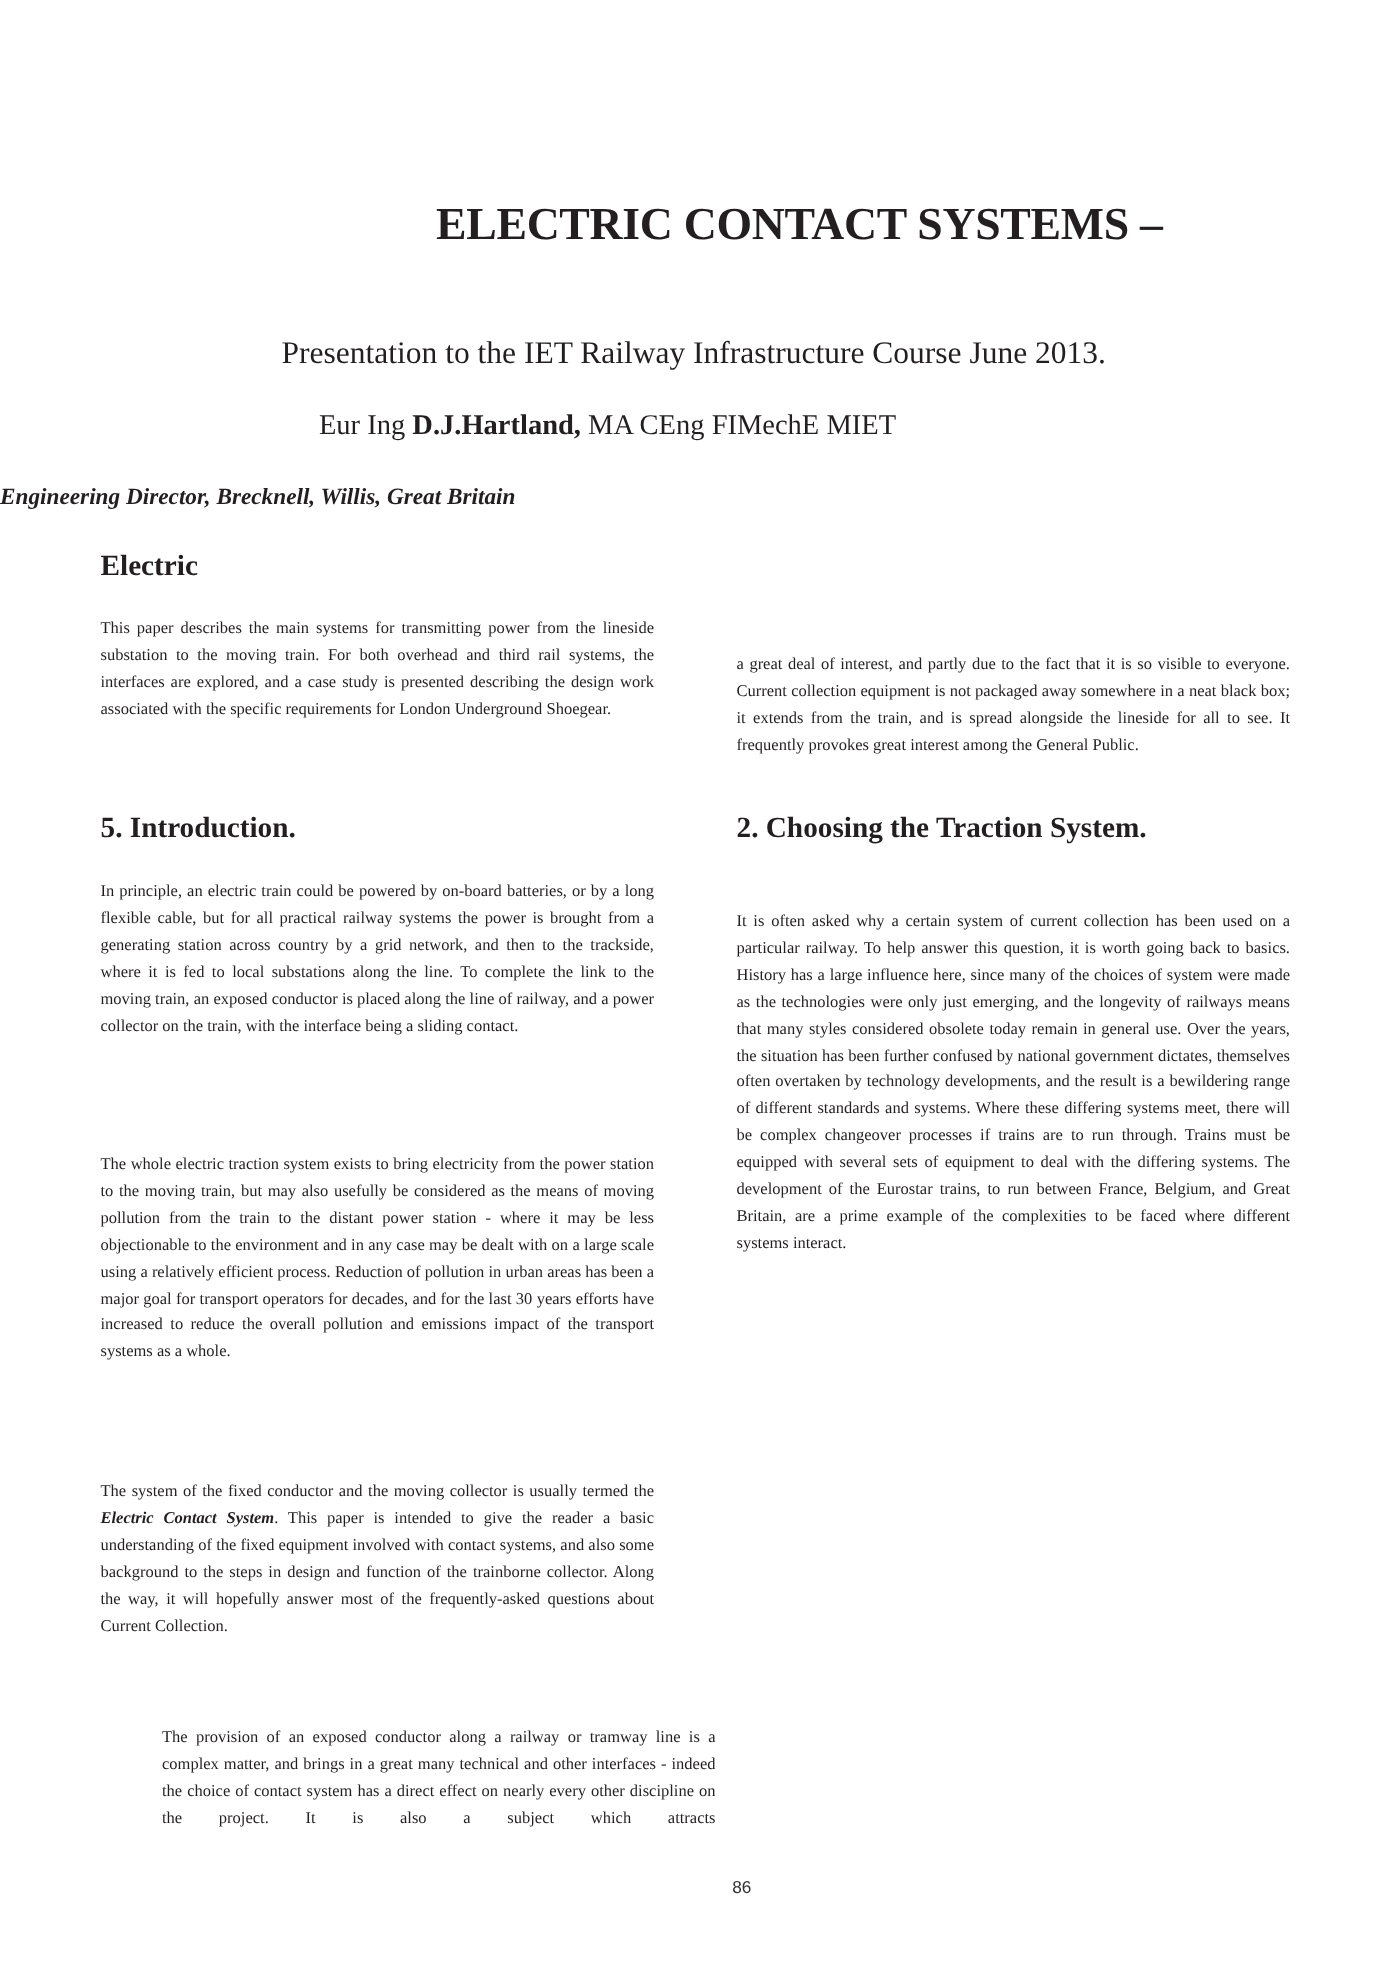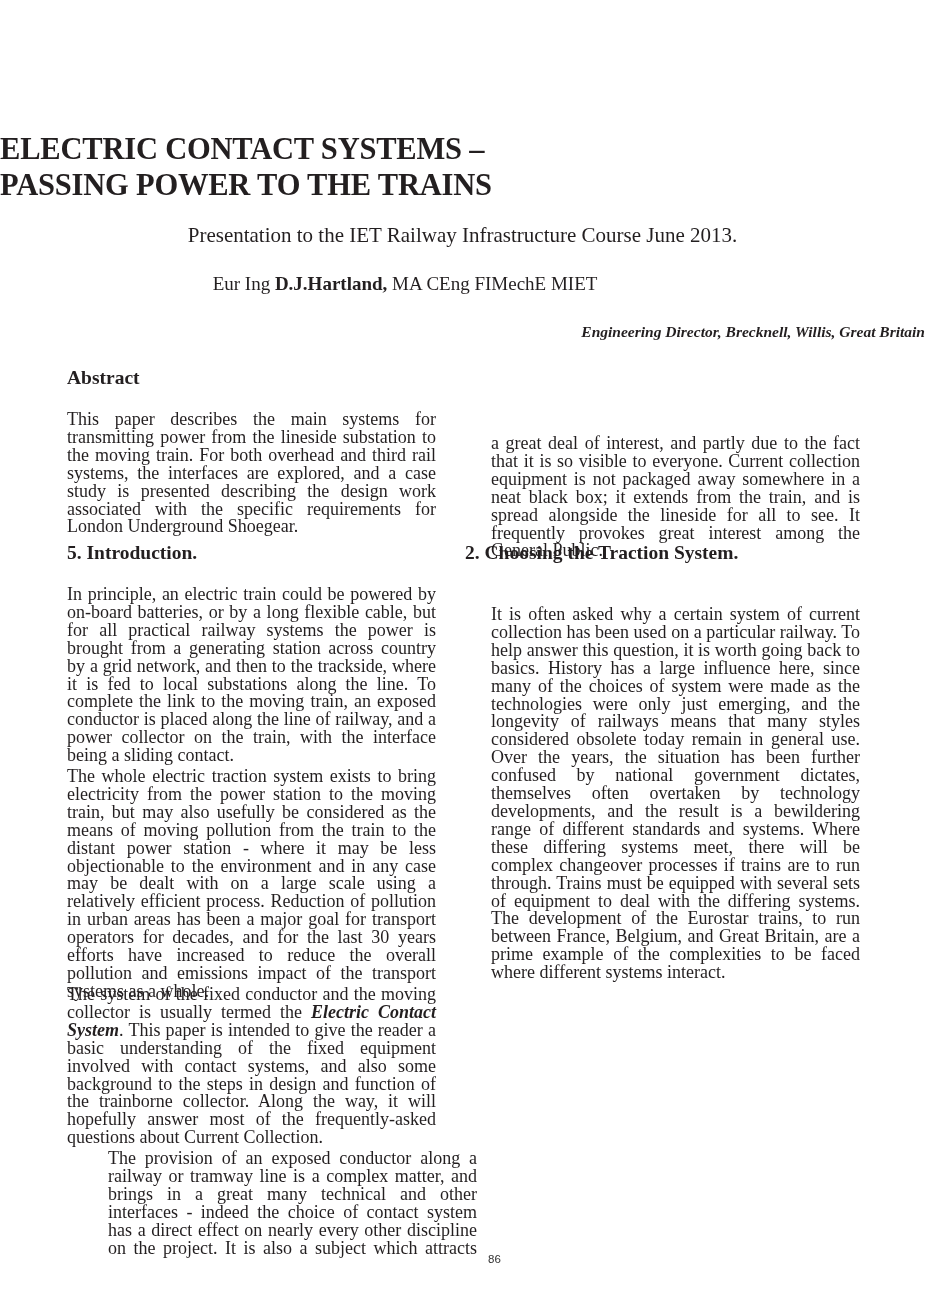--- a/index.html
+++ b/index.html
@@ -1,76 +1,75 @@
 <!DOCTYPE html>
 <html><head>
 <meta charset="utf-8">
 <style>
   html, body { margin: 0; padding: 0; background: #ffffff; }
   body {
     width: 925px; height: 1309px; position: relative; overflow: hidden;
     font-family: "Liberation Serif", "DejaVu Serif", serif; color: #231f20;
   }
   .title {
-    position: absolute; left: 0; width: 775px; top: 131px; text-align: left;
+    position: absolute; left: 0; width: 775px; top: 131px; text-align: right;
     font-weight: bold; font-size: 30.5px; line-height: 36px; letter-spacing: -0.2px;
   }
   .subtitle {
     position: absolute; left: 0; width: 925px; top: 223px; text-align: center;
     font-size: 21px; line-height: 24px;
   }
   .author {
     position: absolute; left: 0; width: 810px; top: 272px; text-align: center;
     font-size: 19px; line-height: 24px;
   }
   .author b { font-weight: bold; }
   .affil {
-    position: absolute; left: 0; width: 925px; top: 322px; text-align: right;
+    position: absolute; left: 0; width: 925px; top: 322px; text-align: left;
     font-size: 15.5px; line-height: 20px; font-style: italic; font-weight: bold;
   }
   .heading {
     position: absolute; font-weight: bold; font-size: 19.5px; line-height: 24px;
   }
   .para {
-    position: absolute; font-size: 18px; line-height: 17.9px; text-align: justify;
+    position: absolute; font-size: 11px; line-height: 17.9px; text-align: justify;
     margin: 0; hyphens: none;
   }
   .col-l { left: 67px; width: 369px; }
   .col-r { left: 491px; width: 369px; margin-top: 24px; }
   .para em { font-weight: bold; }
   .pagenum {
     position: absolute; left: 0; width: 925px; top: 1253px; text-align: center;
     font-family: "Liberation Sans", "DejaVu Sans", sans-serif; font-size: 11.5px; color: #333; padding-left: 32px;
   }
 </style>
 </head>
 <body>
 
 <div>
   <div class="title">
     <div>ELECTRIC CONTACT SYSTEMS –</div>
-    <div>PASSING POWER TO THE TRAINS</div>
   </div>
 </div>
 
 <div class="subtitle">Presentation to the IET Railway Infrastructure Course June 2013.</div>
 
 <div class="author">
   <span>Eur Ing </span><b>D.J.Hartland,</b><span> MA CEng FIMechE MIET</span>
 </div>
 
 <div class="affil">Engineering Director,  Brecknell, Willis,  Great Britain</div>
 
-<div class="heading" style="left:67px; top:366px;">Abstract</div>
+<div class="heading" style="left:67px; top:366px;">Electric</div>
 <p class="para col-l" style="top:411px;">This paper describes the main systems for transmitting power from the lineside substation to the moving train. For both overhead and third rail systems, the interfaces are explored, and a case study is presented describing the design work associated with the specific requirements for London Underground Shoegear.</p>
 
 <div class="heading" style="left:67px; top:541px;">5.  Introduction.</div>
 <p class="para col-l" style="top:586px;">In principle, an electric train could be powered by on-board batteries, or by a long flexible cable, but for all practical railway systems the power is brought from a generating station across country by a grid network, and then to the trackside, where it is fed to local substations along the line. To complete the link to the moving train, an exposed conductor is placed along the line of railway, and a power collector on the train, with the interface being a sliding contact.</p>
 <p class="para col-l" style="top:768px;">The whole electric traction system exists to bring electricity from the power station to the moving train, but may also usefully be considered as the means of moving pollution from the train to the distant power station - where it may be less objectionable to the environment and in any case may be dealt with on a large scale using a relatively efficient process. Reduction of pollution in urban areas has been a major goal for transport operators for decades, and for the last 30 years efforts have increased to reduce the overall pollution and emissions impact of the transport systems as a whole.</p>
 <p class="para col-l" style="top:986px;"><span>The system of the fixed conductor and the moving collector is usually termed the </span><em>Electric Contact System</em><span>. This paper is intended to give the reader a basic understanding of the fixed equipment involved with contact systems, and also some background to the steps in design and function of the trainborne collector. Along the way, it will hopefully answer most of the frequently-asked questions about Current Collection.</span></p>
 <p class="para col-l" style="top:1150px; text-align-last: justify; margin-left: 41px;">The provision of an exposed conductor along a railway or tramway line is a complex matter, and brings in a great many technical and other interfaces - indeed the choice of contact system has a direct effect on nearly every other discipline on the project. It is also a subject which attracts</p>
 
 <p class="para col-r" style="top:411px;">a great deal of interest, and partly due to the fact that it is so visible to everyone. Current collection equipment is not packaged away somewhere in a neat black box; it extends from the train, and is spread alongside the lineside for all to see. It frequently provokes great interest among the General Public.</p>
 
-<div class="heading" style="left:465px; top:541px;">2.  Choosing the Traction System.</div>
+<div class="heading" style="left:491px; top:541px;">2.  Choosing the Traction System.</div>
 <p class="para col-r" style="top:582px;">It is often asked why a certain system of current collection has been used on a particular railway. To help answer this question, it is worth going back to basics. History has a large influence here, since many of the choices of system were made as the technologies were only just emerging, and the longevity of railways means that many styles considered obsolete today remain in general use. Over the years, the situation has been further confused by national government dictates, themselves often overtaken by technology developments, and the result is a bewildering range of different standards and systems. Where these differing systems meet, there will be complex changeover processes if trains are to run through. Trains must be equipped with several sets of equipment to deal with the differing systems. The development of the Eurostar trains, to run between France, Belgium, and Great Britain, are a prime example of the complexities to be faced where different systems interact.</p>
 
 <div class="pagenum">86</div>
 
 </body></html>

